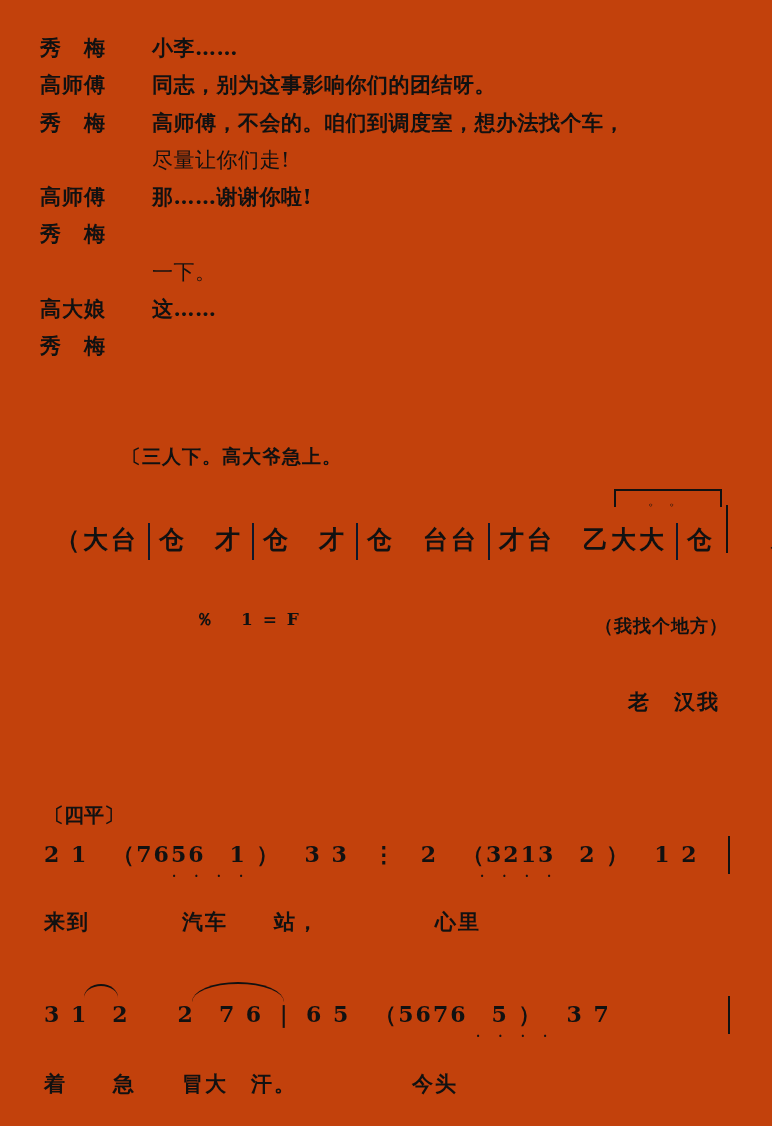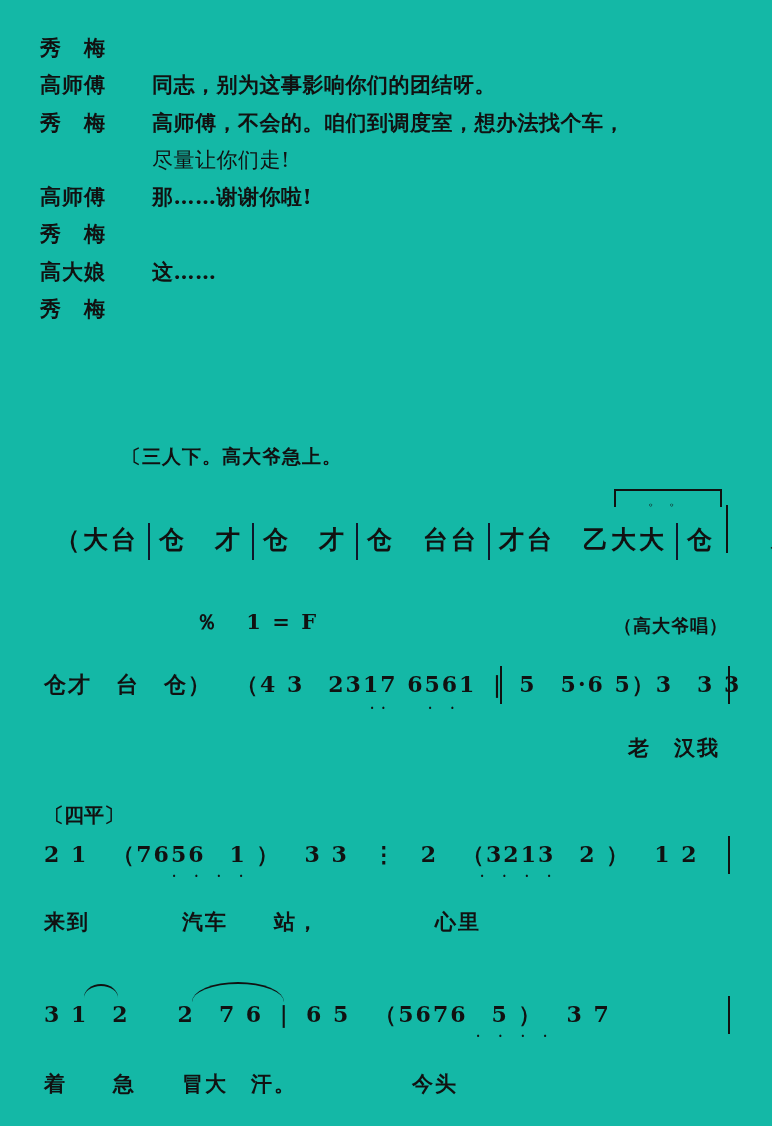--- a/index.html
+++ b/index.html
@@ -12,21 +12,21 @@
     height: 1126px;
     font-family: "DejaVu Sans", sans-serif;
     color: #111;
     position: relative;
     overflow: hidden;
   }
   .page {
     position: relative;
     width: 772px;
     height: 1126px;
-    background: #14b8a6;
+    background: #c2410c;
   }
 
   
   .dialogue {
     position: absolute;
     left: 40px;
     top: 34px;
     width: 700px;
   }
   .line {
@@ -115,21 +115,21 @@
     width: 2px;
     height: 48px;
     background: #111;
   }
 
   
   .keysig {
     position: absolute;
     left: 196px;
     top: 608px;
-    font-size: 21px;
+    font-size: 17px;
     font-weight: 700;
     font-family: "DejaVu Serif", serif;
     letter-spacing: 2px;
   }
   .singer-note {
     position: absolute;
     right: 44px;
     top: 614px;
     font-size: 18px;
     font-weight: 700;
@@ -205,37 +205,39 @@
   }
 </style>
 </head>
 <body>
 
 <div class="page">
 
   <div class="dialogue">
     <div class="line">
       <div class="speaker">秀　梅</div>
+      <div class="speech">小李……</div>
     </div>
     <div class="line">
       <div class="speaker">高师傅</div>
       <div class="speech">同志，别为这事影响你们的团结呀。</div>
     </div>
     <div class="line">
       <div class="speaker">秀　梅</div>
       <div class="speech">高师傅，不会的。咱们到调度室，想办法找个车，</div>
     </div>
     <div class="cont">尽量让你们走!</div>
     <div class="line">
       <div class="speaker">高师傅</div>
       <div class="speech">那……谢谢你啦!</div>
     </div>
     <div class="line">
       <div class="speaker">秀　梅</div>
     </div>
+    <div class="cont">一下。</div>
     <div class="line">
       <div class="speaker">高大娘</div>
       <div class="speech">这……</div>
     </div>
     <div class="line">
       <div class="speaker">秀　梅</div>
     </div>
   </div>
 
   <div class="stage-direction">〔三人下。高大爷急上。</div>
@@ -249,30 +251,23 @@
     <div class="perc-cell">仓　台台</div>
     <div class="perc-cell">才台　乙大大</div>
     <div class="perc-cell">仓　　才</div>
   </div>
   <div class="perc-endbar"></div>
 
   <div class="keysig">
     <span>％</span>
     <span style="padding-left:18px">1 = F</span>
   </div>
-  <div class="singer-note">（高大爷唱）</div>
+  <div class="singer-note">（我找个地方）</div>
 
   <div class="staff" style="top:662px">
-    <div class="notes">
-      <div class="n" style="left:0px">仓才　台　仓）　（4 3　2317 6561 ｜ 5　5·6 5）3　3 3</div>
-      <div class="bar" style="left:456px"></div>
-      <div class="bar" style="left:684px"></div>
-      <div class="dotsunder" style="left:326px; top:36px">..</div>
-      <div class="dotsunder" style="left:384px; top:36px">. .</div>
-    </div>
     <div class="lyrics">
       <div class="ly" style="left:584px; top:26px">老　汉我</div>
     </div>
   </div>
 
   <div class="style-note">〔四平〕</div>
   <div class="staff" style="top:832px">
     <div class="notes">
       <div class="n" style="left:0px">2 1　（7656　1 ）　3 3　⋮　2　（3213　2 ）　1 2</div>
       <div class="bar" style="left:684px"></div>

